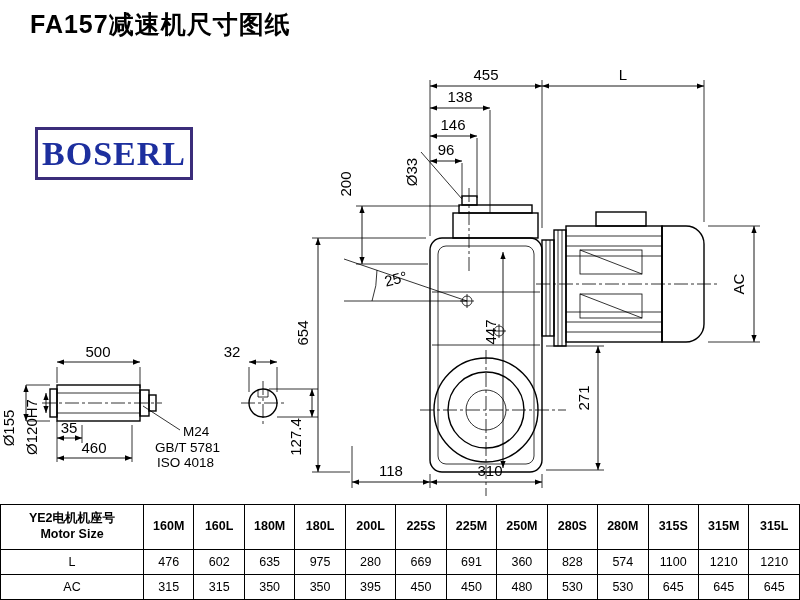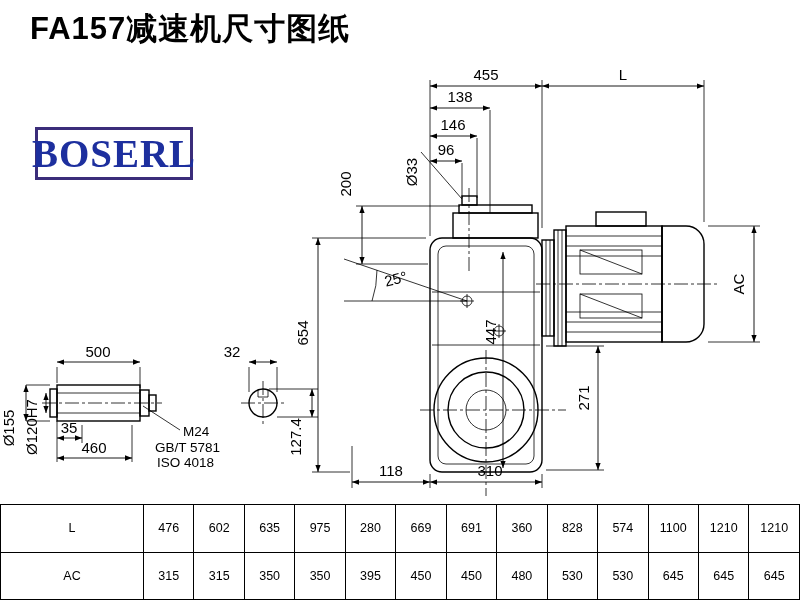--- a/index.html
+++ b/index.html
@@ -1,23 +1,23 @@
 <!DOCTYPE html>
 <html style="--logo-color: #1d2f9e; --logo-border: #3b2d7a;"><head>
 <meta charset="utf-8">
 <style>
   html,body{margin:0;padding:0;background:#fff;}
   .page{position:relative;width:800px;height:600px;background:#fff;overflow:hidden;
         font-family:"Liberation Sans",sans-serif;color:#000;}
-  .title{position:absolute;left:30px;top:8px;font-size:31px;font-weight:bold;
+  .title{position:absolute;left:30px;top:8px;font-size:25px;font-weight:bold;
          letter-spacing:1px;color:#000;white-space:nowrap;}
   .logo{position:absolute;left:35px;top:127px;width:152px;height:47px;
         border:3px solid var(--logo-border,#3b2d7a);box-shadow:inset 0 0 0 1px #fff;
         display:flex;align-items:center;justify-content:center;background:#fff;}
-  .logo span{font-family:"Liberation Serif",serif;font-size:39px;font-weight:bold;
+  .logo span{font-family:"Liberation Serif",serif;font-size:34px;font-weight:bold;
         color:var(--logo-color,#1d2f9e);letter-spacing:1px;line-height:1;}
   svg.drawing{position:absolute;left:0;top:0;width:800px;height:504px;}
   .drawing .s{stroke:#000;fill:none;stroke-width:1.4;}
   .drawing .t{stroke:#000;fill:none;stroke-width:0.8;}
   .drawing .dim{stroke:#000;fill:none;stroke-width:0.9;}
   .drawing .cl{stroke:#000;fill:none;stroke-width:0.8;stroke-dasharray:14 3 3 3;}
   .drawing text{font-family:"Liberation Sans",sans-serif;font-size:15px;fill:#000;stroke:none;}
   .drawing text.sm{font-size:13.5px;}
   .table-wrap{position:absolute;left:0;top:504px;width:800px;height:96px;}
   table{width:100%;height:100%;border-collapse:collapse;table-layout:fixed;}
@@ -207,20 +207,39 @@
       <text x="301" y="437" text-anchor="middle" transform="rotate(-90 301 437)">127.4</text>
       <text x="183" y="436" class="sm">M24</text>
       <text x="155" y="452" class="sm">GB/T 5781</text>
       <text x="157" y="467" class="sm">ISO 4018</text>
     </g>
   </svg>
 
   <div class="table-wrap">
     <table class="size-table">
       <tbody>
+          <tr class="header">
+            <th class="col0">
+              <div>YE2电机机座号</div>
+              <div>Motor Size</div>
+            </th>
+            <th>160M</th>
+            <th>160L</th>
+            <th>180M</th>
+            <th>180L</th>
+            <th>200L</th>
+            <th>225S</th>
+            <th>225M</th>
+            <th>250M</th>
+            <th>280S</th>
+            <th>280M</th>
+            <th>315S</th>
+            <th>315M</th>
+            <th>315L</th>
+          </tr>
           <tr class="datarow">
             <th class="col0">L</th>
             <td>476</td>
             <td>602</td>
             <td>635</td>
             <td>975</td>
             <td>280</td>
             <td>669</td>
             <td>691</td>
             <td>360</td>

